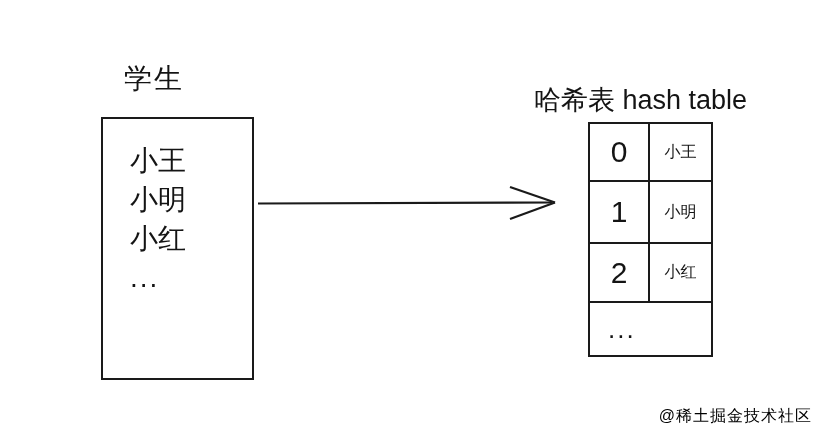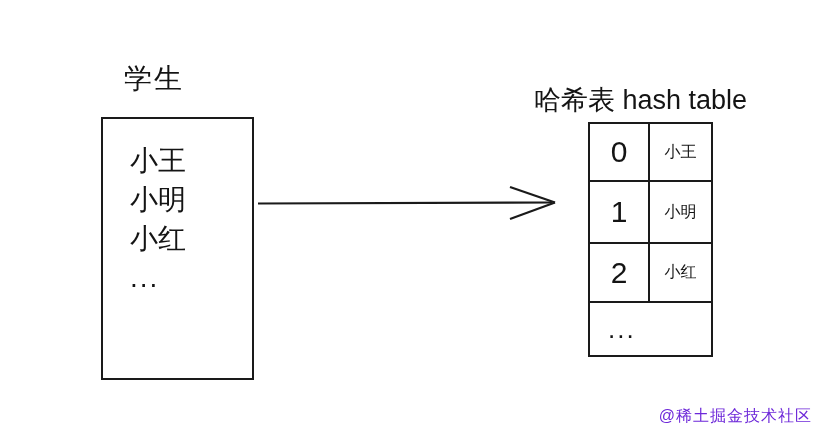--- a/index.html
+++ b/index.html
@@ -111,21 +111,21 @@
     font-size: 26px;
     letter-spacing: 2px;
   }
 
   
   .watermark {
     position: absolute;
     right: 12px;
     top: 406px;
     font-size: 16px;
-    color: #6d28d9;
+    color: #000000;
     letter-spacing: 1px;
     white-space: nowrap;
   }
 </style>
 </head>
 <body>
 
 <div class="canvas">
 
   <div class="left-title">学生</div>

